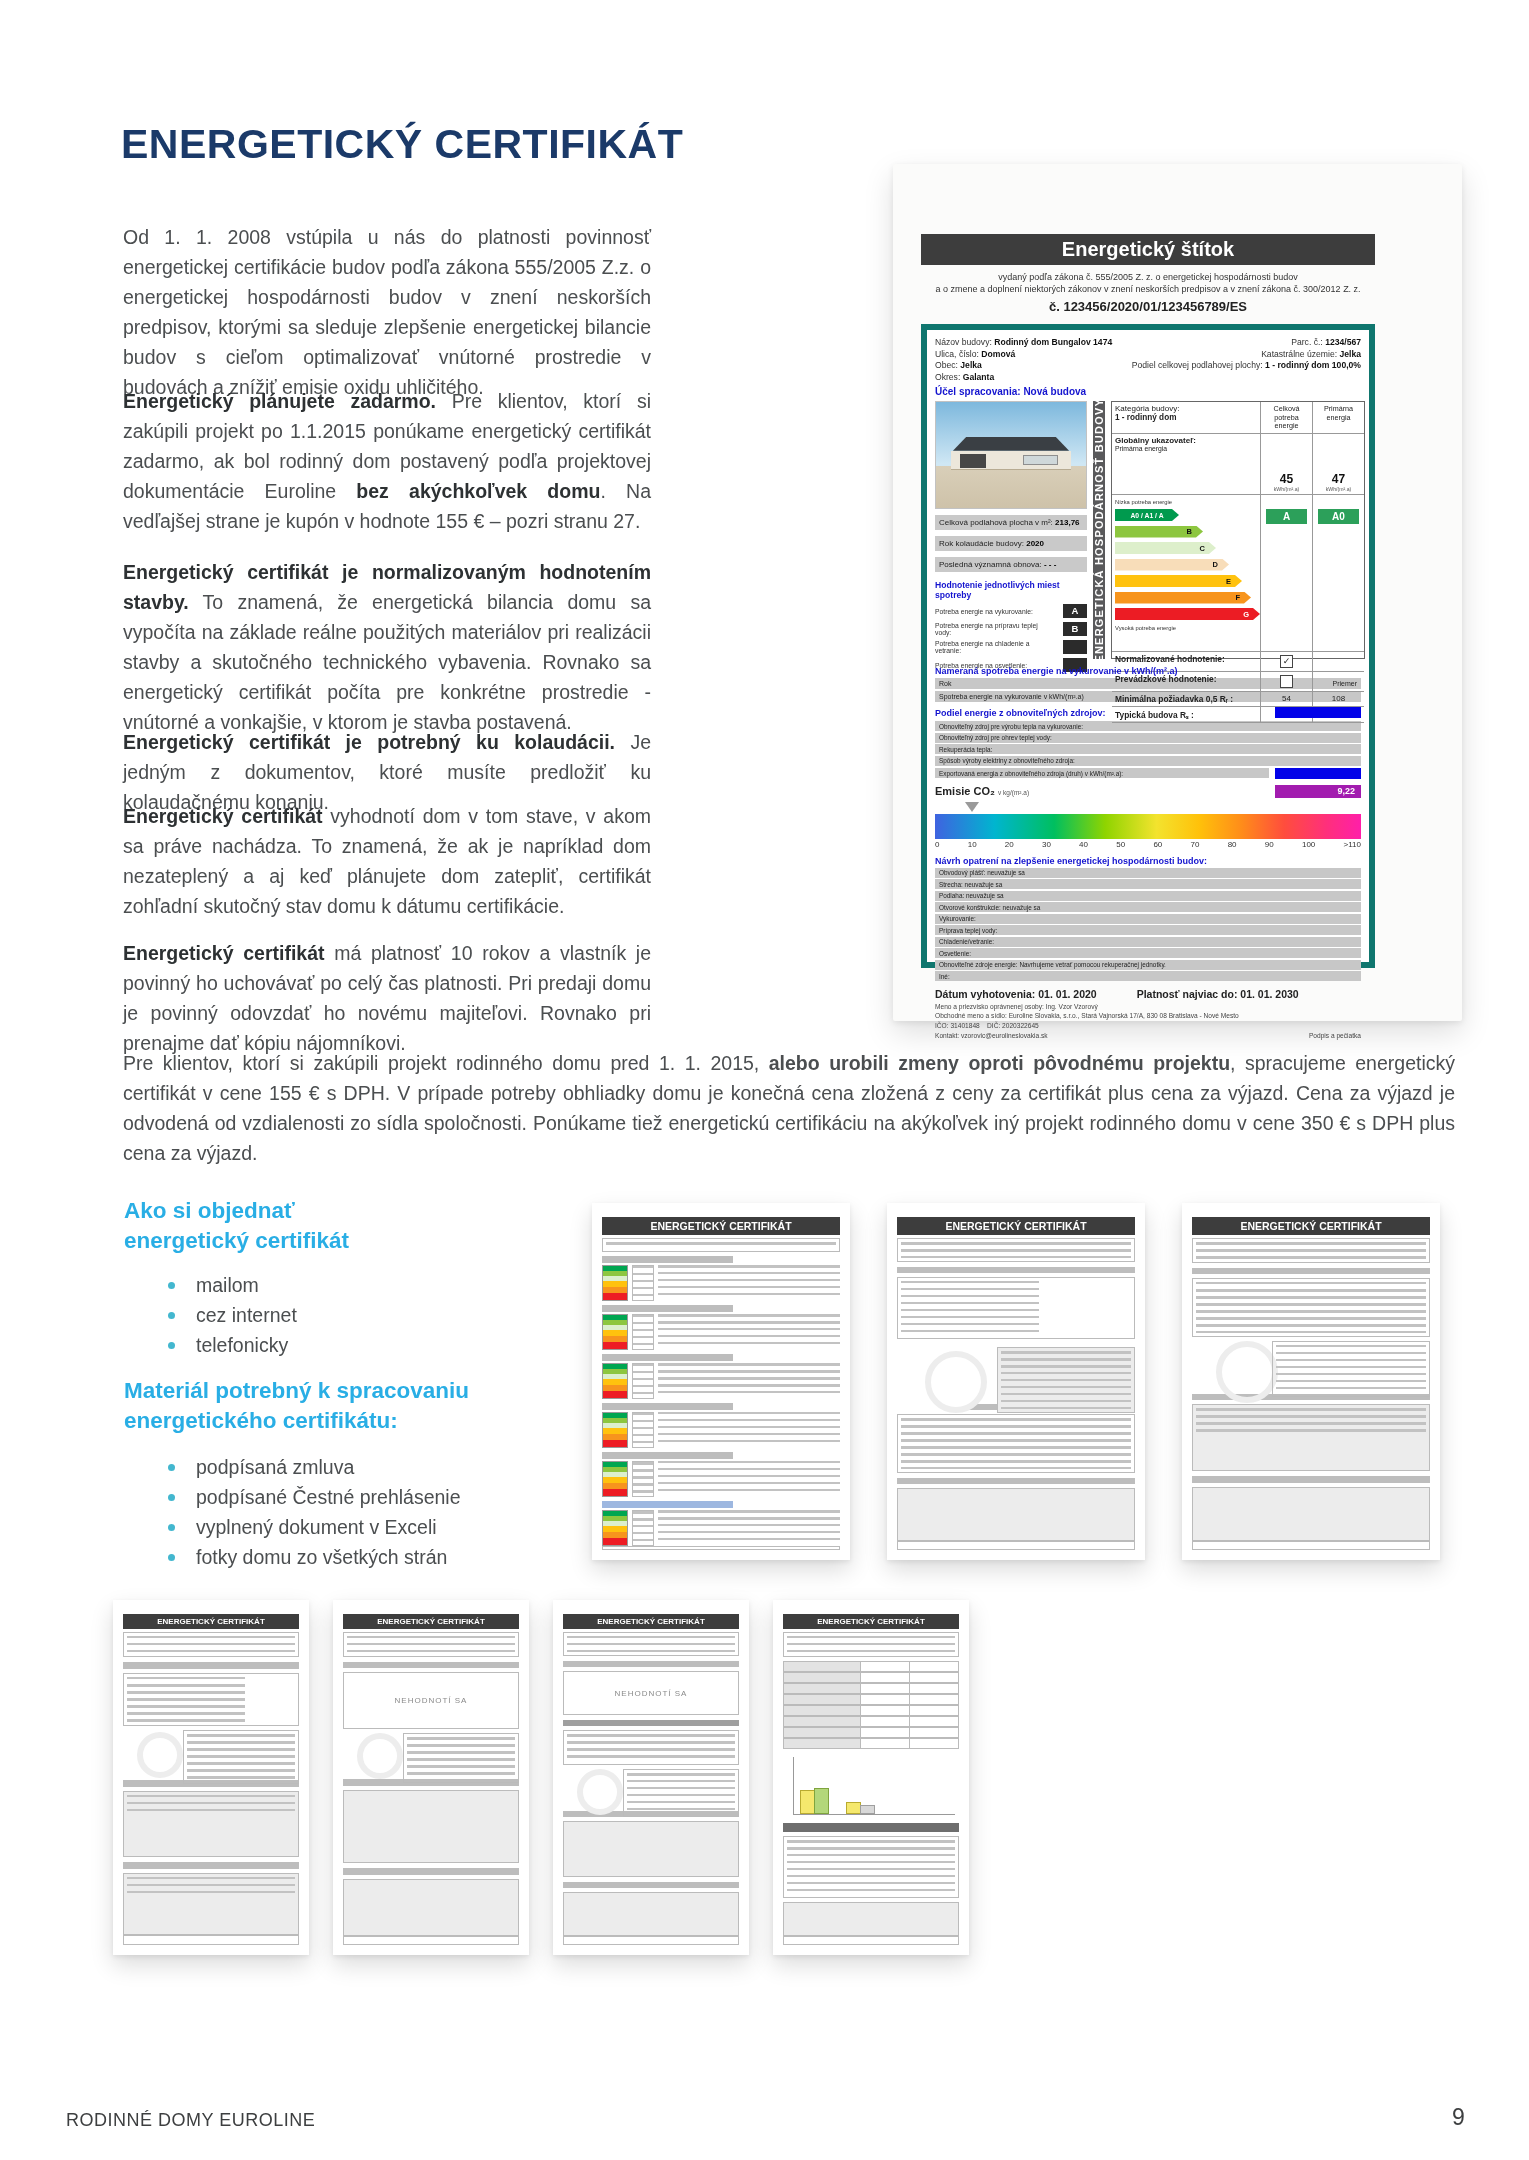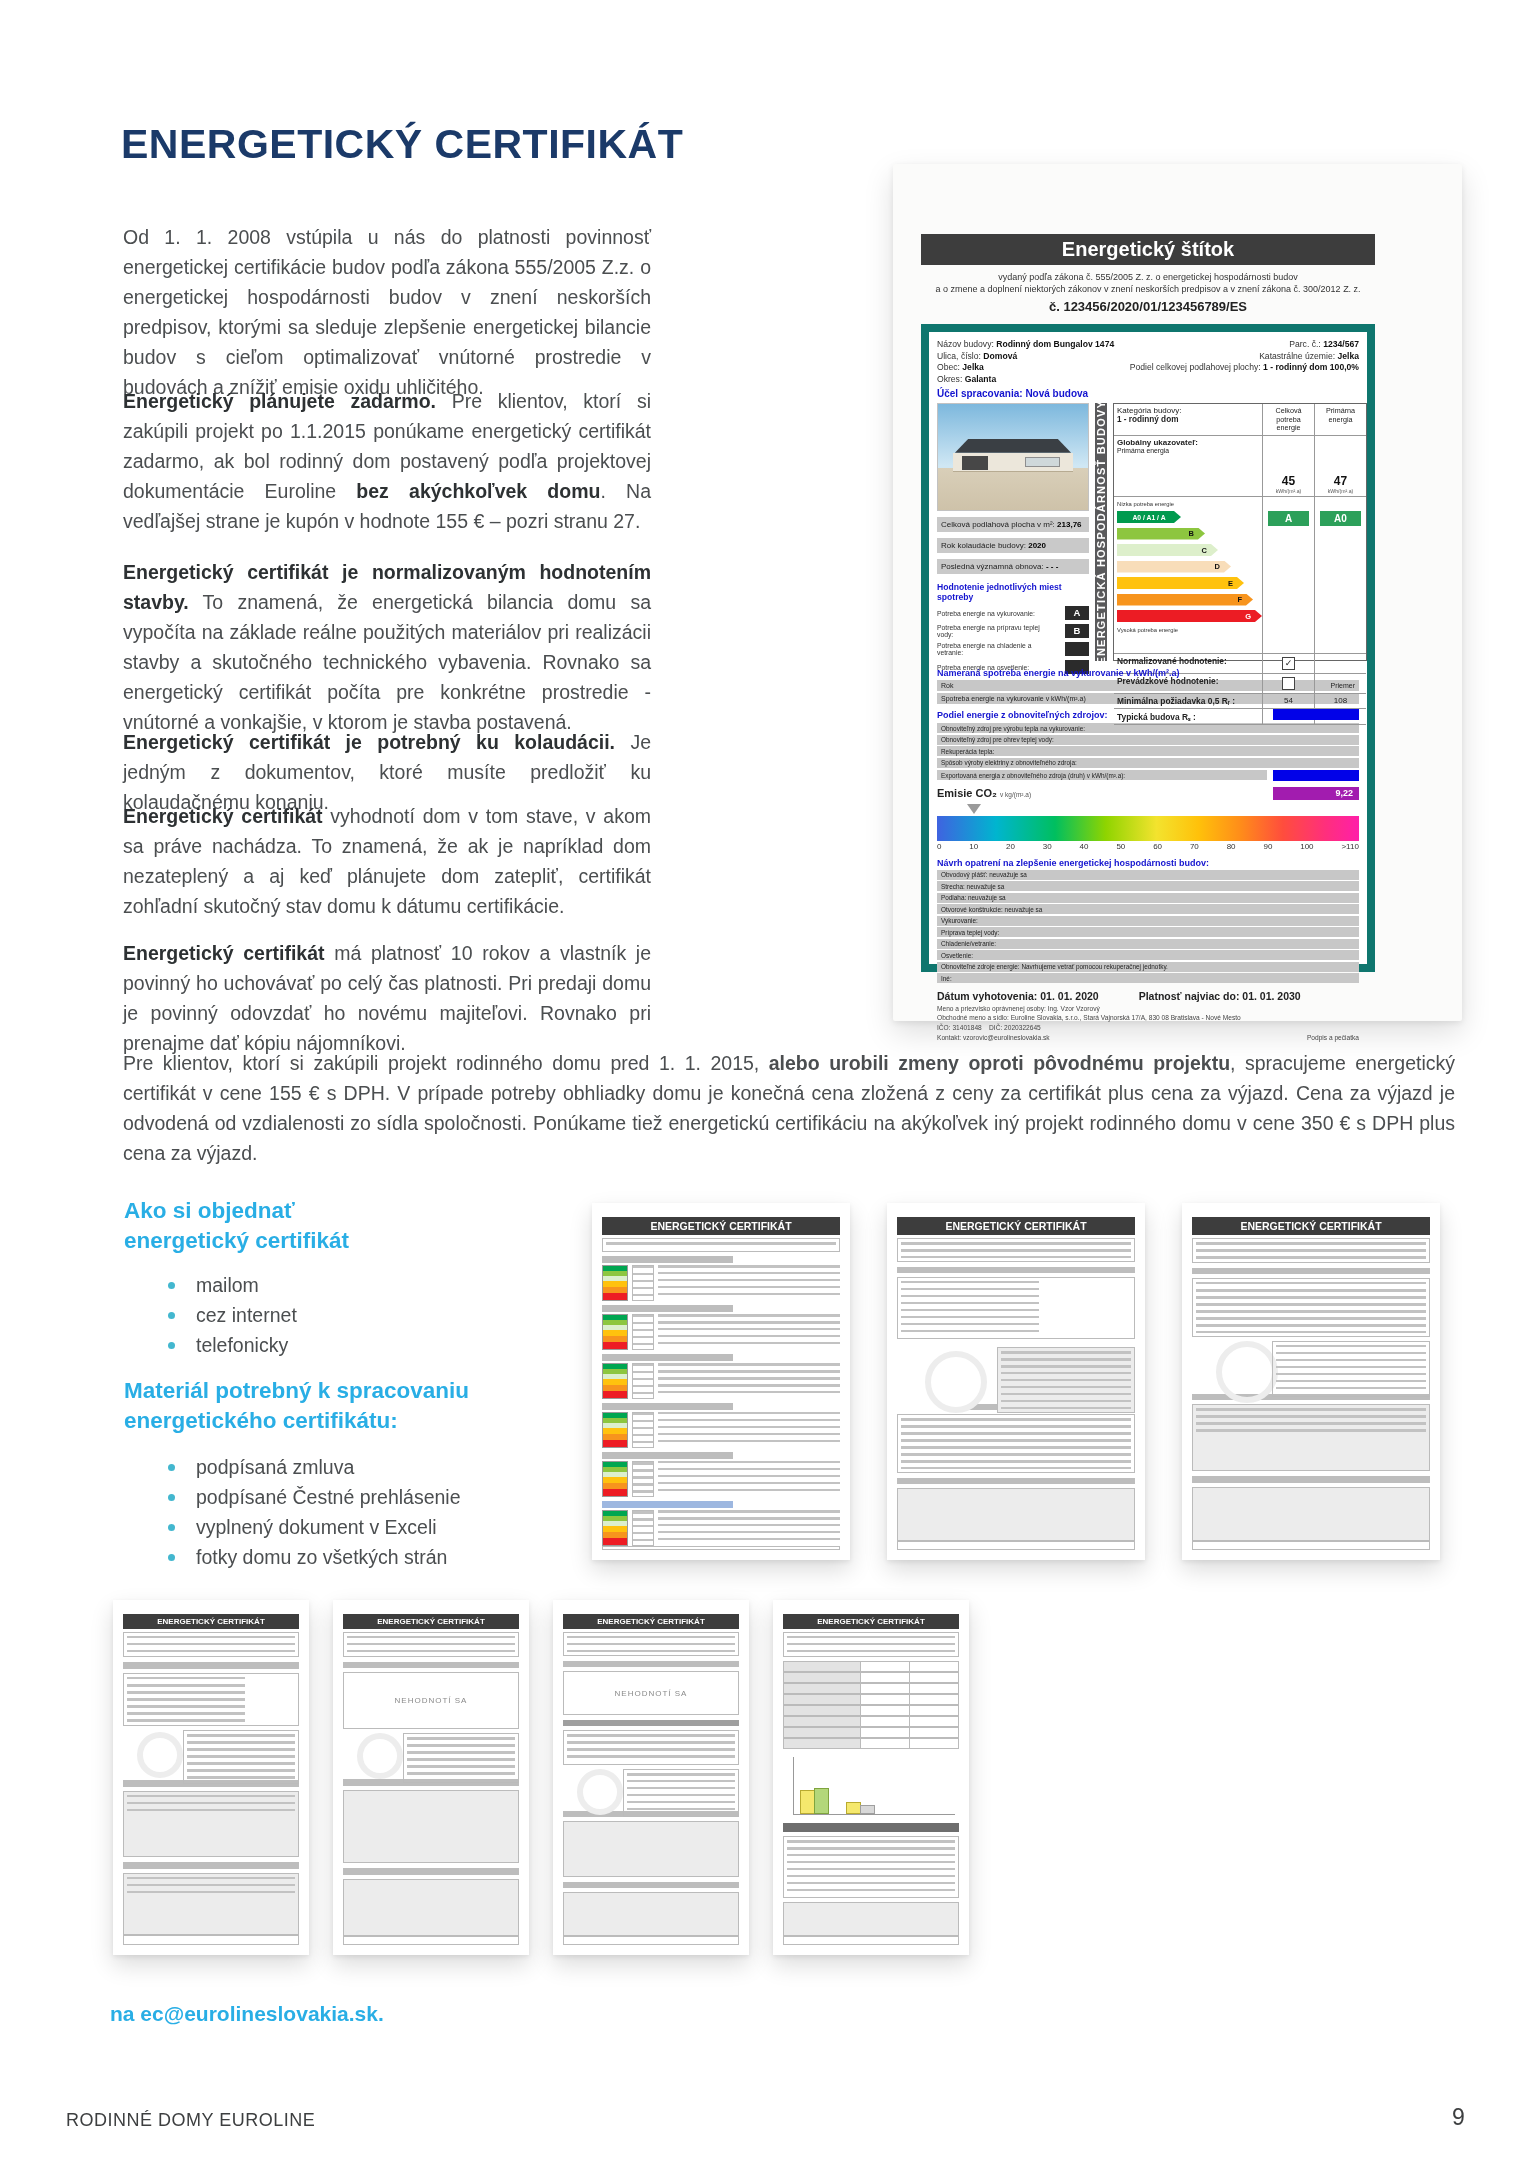--- a/index.html
+++ b/index.html
@@ -40,21 +40,21 @@
   .footer-page{position:absolute;left:1452px;top:2104px;font-size:23px;color:#3d3f40;}
   
   .cert{
     position:absolute;left:893px;top:164px;width:569px;height:857px;background:#fbfbfa;
     box-shadow:0 12px 30px rgba(0,0,0,.13), 0 2px 6px rgba(0,0,0,.08);border-radius:2px;
   }
   .cert-inner{position:absolute;left:28px;top:70px;width:454px;}
   .cert-titlebar{background:#3d3d3d;color:#fff;font-weight:bold;font-size:20px;text-align:center;padding:4px 0;}
   .cert-issued{font-size:9px;color:#333;text-align:center;margin-top:6px;line-height:12px;}
   .cert-number{font-size:13px;font-weight:bold;color:#222;text-align:center;margin-top:4px;}
-  .green-box{border:8px solid #0f766e;margin-top:10px;padding:7px 8px;height:618px;position:relative;background:#fff;}
+  .green-box{border:6px solid #0f766e;margin-top:10px;padding:7px 8px;height:618px;position:relative;background:#fff;}
   .gb-info{display:flex;justify-content:space-between;font-size:8.6px;color:#333;line-height:11.5px;}
   .gb-info b{color:#111;}
   .gb-info .right{text-align:right;}
   .purpose{font-size:10px;color:#1414cf;margin-top:3px;font-weight:bold;}
   .gb-cols{display:flex;gap:6px;margin-top:4px;height:258px;}
   .gb-left{width:152px;}
   .photo{width:150px;height:106px;position:relative;border:1px solid #c2c2c2;overflow:hidden;background:linear-gradient(180deg,#7db8dd 0%,#cfe7f4 58%,#cfe7f4 60%,#d9cfb9 60%,#cec2a9 100%);}
   .ph-roof{position:absolute;left:6%;top:33%;width:88%;height:13%;background:#3a3f44;clip-path:polygon(6% 100%,16% 0,84% 0,94% 100%);}
   .ph-wall{position:absolute;left:10%;top:46%;width:80%;height:17%;background:#ece7db;border-bottom:1px solid #b7ab92;}
   .ph-garage{position:absolute;left:16%;top:49%;width:17%;height:13%;background:#474747;}
@@ -624,17 +624,16 @@
   </div>
   <div class="t-dark"></div>
   <div class="t-box" style="height:58px">
       <div class="tb" style="height:100%"></div>
     </div>
   <div class="t-box lightbox" style="height:28px"></div>
   <div class="t-foot"></div>
 </div>
 
 <div class="dl-note">
-  <span>na ec@eurolineslovakia.sk.</span>
 </div>
 
 <div class="footer-left">RODINNÉ DOMY EUROLINE</div>
 <div class="footer-page">9</div>
 
 </body></html>

